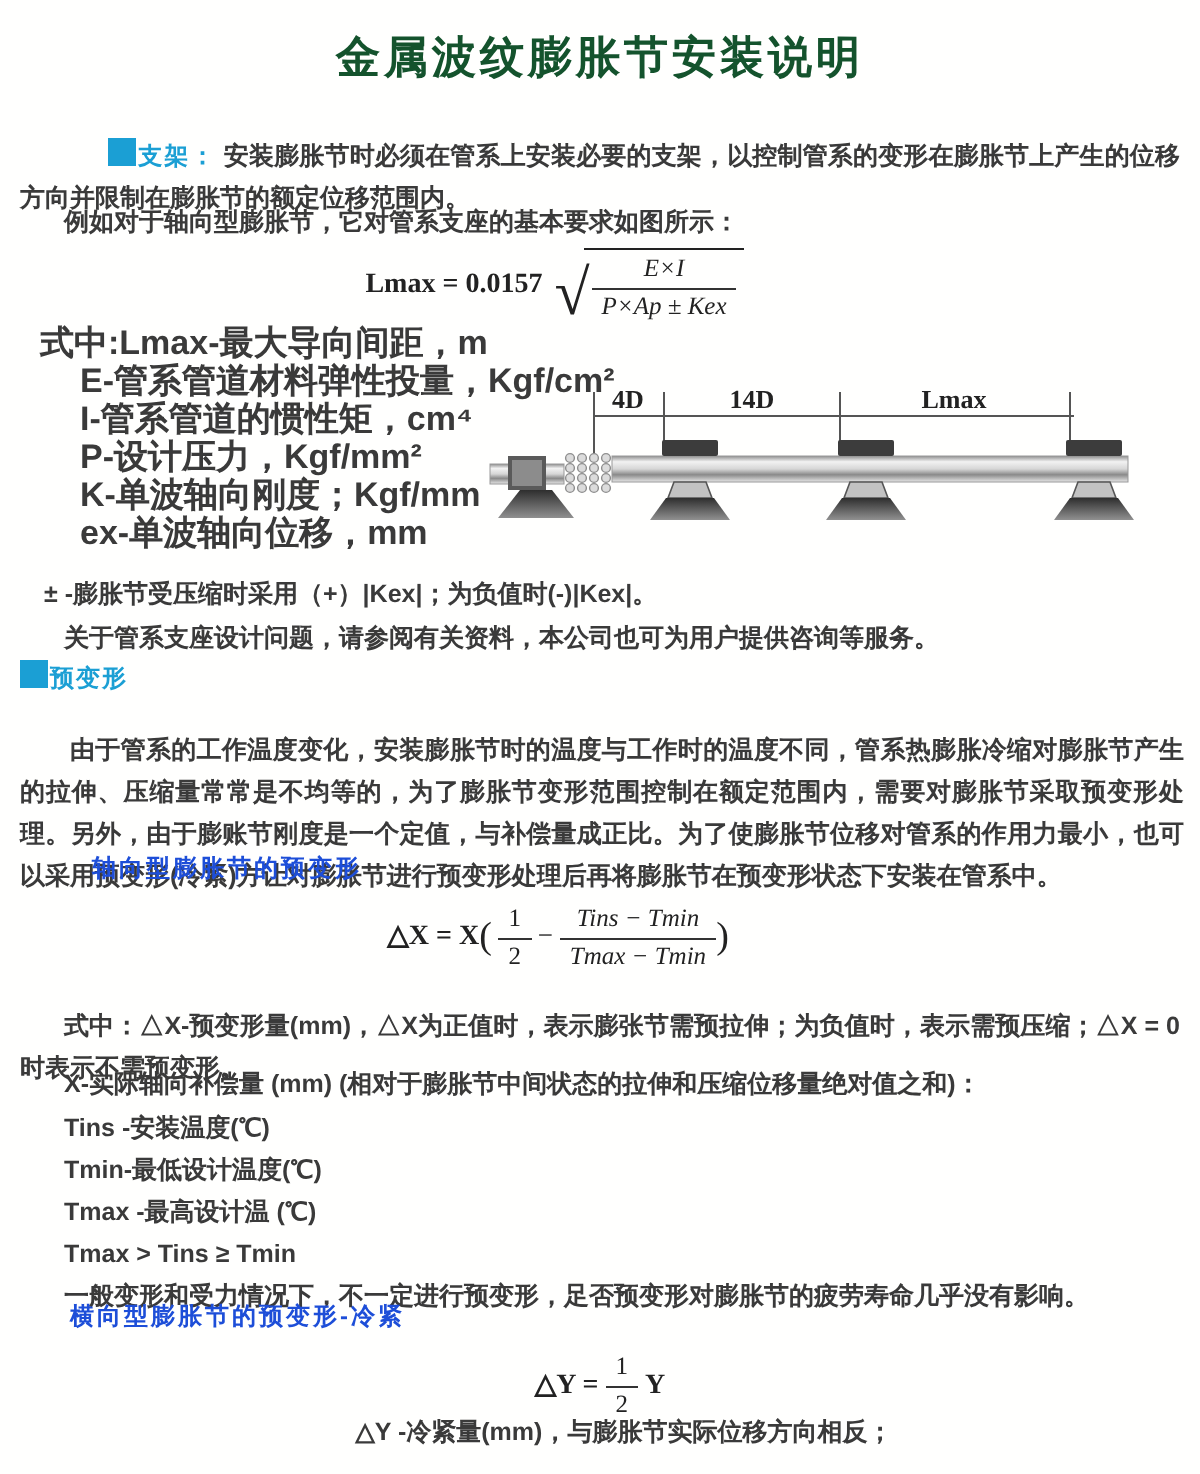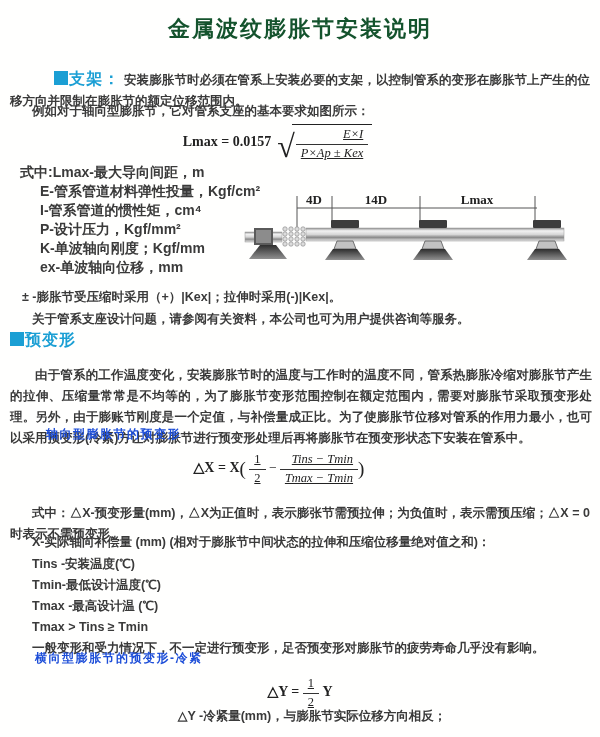--- a/index.html
+++ b/index.html
@@ -11,35 +11,35 @@
   .doc-title{
     top:14px;left:0;width:600px;text-align:center;
     font-size:22px;font-weight:bold;color:#14532d;letter-spacing:2px;
   }
   .body-text{font-size:12.5px;font-weight:600;line-height:21.5px;}
   .sec1-para{top:55px;left:10px;width:580px;text-indent:44px;text-align:justify;}
   .sec-bullet{
     display:inline-block;width:14px;height:14px;background:#1b9fd4;
     vertical-align:-1px;margin-right:1px;
   }
-  .sec-inline-head{font-size:16px;font-weight:bold;color:#1b9fd4;letter-spacing:1px;}
+  .sec-inline-head{font-size:12px;font-weight:bold;color:#1b9fd4;letter-spacing:1px;}
   .example-line{top:101px;left:32px;text-align:right;}
   
   .formula{font-family:"Liberation Serif",serif;color:#222;}
   .formula1{top:124px;left:0;width:555px;text-align:center;font-size:14px;}
   .f-bold{font-weight:bold;}
-  .frac{display:inline-block;vertical-align:middle;text-align:right;font-size:12.5px;font-style:italic;line-height:1.25;text-decoration:underline;}
+  .frac{display:inline-block;vertical-align:middle;text-align:center;font-size:12.5px;font-style:italic;line-height:1.25;}
   .frac .num{display:block;border-bottom:1px solid #333;padding:0 5px 1px;}
   .frac .den{display:block;padding:1px 5px 0;}
   .sqrt{display:inline-flex;align-items:flex-end;vertical-align:middle;margin-left:6px;}
   .sqrt .rad{font-size:32px;line-height:0.9;font-style:normal;margin-right:-3px;}
   .root-content{border-top:1.5px solid #222;padding:2px 4px 0;}
   .upr{font-style:normal;}
   
-  .var-list{top:163px;left:20px;font-size:14px;font-weight:600;line-height:18.9px;}
+  .var-list{top:163px;left:20px;font-size:17px;font-weight:600;line-height:18.9px;}
   .var-list .vline{margin-left:20px;}
   .var-list .vline.first{margin-left:0;}
   .sign-line{top:287px;left:22px;width:570px;}
   .consult-line{top:309px;left:32px;width:560px;}
   
   .diagram-box{top:190px;left:243px;width:332px;height:94px;}
   .dim-label{font-family:"Liberation Serif",serif;font-size:13px;font-weight:bold;fill:#222;}
   
   .sec2-head{top:330px;left:10px;font-family:Liberation Serif, serif;}
   .pre-para{top:352px;left:10px;width:582px;text-indent:25px;text-align:justify;line-height:21.2px;}
@@ -153,21 +153,21 @@
         <polygon points="-12,59 12,59 20,70 -20,70" fill="url(#baseG)"></polygon>
       </g>
       <g transform="translate(304,0)">
         <rect x="-14" y="30" width="28" height="8" rx="1" fill="#3c3c3c"></rect>
         <polygon points="-8,51 8,51 11,59 -11,59" fill="#c2c2c2" stroke="#555" stroke-width="0.8"></polygon>
         <polygon points="-12,59 12,59 20,70 -20,70" fill="url(#baseG)"></polygon>
       </g>
     </svg>
   </div>
 
-  <div class="abs body-text sign-line">± -膨胀节受压缩时采用（+）|Kex|；拉伸时采用(-)|Kex|。</div>
+  <div class="abs body-text sign-line">± -膨胀节受压缩时采用（+）|Kex|；为负值时(-)|Kex|。</div>
   <div class="abs body-text consult-line">关于管系支座设计问题，请参阅有关资料，本公司也可为用户提供咨询等服务。</div>
 
   <div class="abs sec2-head"><span class="sec-bullet"></span><span class="sec-inline-head">预变形</span></div>
 
   <p class="abs body-text pre-para">由于管系的工作温度变化，安装膨胀节时的温度与工作时的温度不同，管系热膨胀冷缩对膨胀节产生的拉伸、压缩量常常是不均等的，为了膨胀节变形范围控制在额定范围内，需要对膨胀节采取预变形处理。另外，由于膨账节刚度是一个定值，与补偿量成正比。为了使膨胀节位移对管系的作用力最小，也可以采用预变形(冷紧)方让对膨胀节进行预变形处理后再将膨胀节在预变形状态下安装在管系中。</p>
 
   <div class="abs sub-head axial-head">轴向型膨胀节的预变形</div>
 
   <div class="abs formula formula2">
     <span class="f-bold">△X = X</span><span class="paren">(</span> <span class="frac upr"><span class="num">1</span><span class="den">2</span></span> <span>−</span> <span class="frac"><span class="num">Tins − Tmin</span><span class="den">Tmax − Tmin</span></span><span class="paren">)</span>

